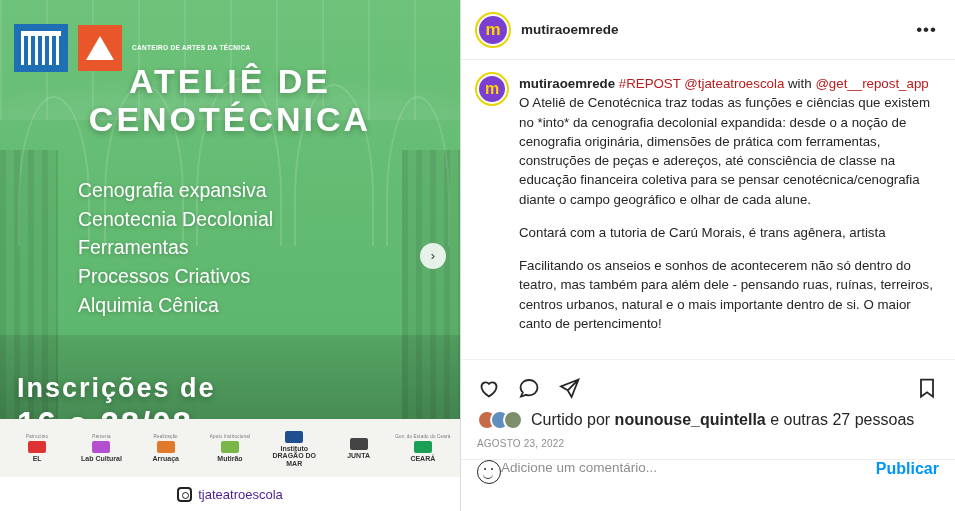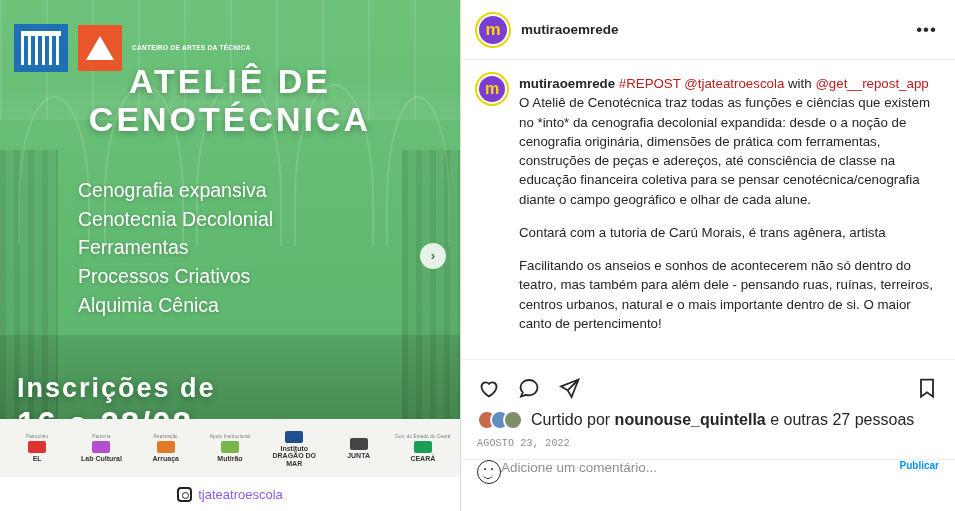--- a/index.html
+++ b/index.html
@@ -140,21 +140,21 @@
     display: flex; align-items: center; justify-content: center; gap: 6px;
   }
   .handle-bar .ig-glyph {
     width: 15px; height: 15px; border: 2px solid #222; border-radius: 4px;
     position: relative;
   }
   .handle-bar .ig-glyph:after {
     content: ""; position: absolute; left: 3px; top: 3px;
     width: 5px; height: 5px; border: 1.6px solid #222; border-radius: 50%;
   }
-  .handle-bar .txt { font-size: 13px; color: #8b5cf6; }
+  .handle-bar .txt { font-size: 13px; color: #4c1d95; }
 
   .carousel-next {
     position: absolute; right: 14px; top: 50%; transform: translateY(-50%);
     width: 26px; height: 26px; border-radius: 50%;
     background: rgba(255,255,255,.85);
     display: flex; align-items: center; justify-content: center;
     color: #333; font-size: 13px;
   }
 
   
@@ -223,21 +223,21 @@
   .facepile { display: flex; }
   .face {
     width: 20px; height: 20px; border-radius: 50%;
     border: 2px solid #fff; margin-left: -7px;
   }
   .face:first-child { margin-left: 0; }
   .likes-text { font-size: 16px; color: #262626; }
   .likes-text b { font-weight: bold; }
   .date-text {
     font-size: 10px; color: #8e8e8e; letter-spacing: .2px;
-    text-transform: uppercase; padding: 2px 0 10px 0; font-family: Liberation Mono, monospace;
+    text-transform: uppercase; padding: 2px 0 10px 0;
   }
   .comment-bar {
     flex: 0 0 52px; height: 52px;
     border-top: 1px solid #efefef;
     display: flex; align-items: flex-start; 
     padding: 0 16px;
   }
   .emoji-btn {
     width: 24px; height: 24px; border-radius: 50%;
     border: 1.6px solid #262626; position: relative; cursor: pointer;
@@ -255,21 +255,21 @@
     border-radius: 0 0 8px 8px;
   }
   .comment-input {
     flex: 1; border: none; outline: none;
     font-size: 13.5px; color: #262626;
     font-family: "Liberation Sans", sans-serif;
     background: transparent;
   }
   .comment-input::placeholder { color: #8e8e8e; }
   .publish-btn {
-    font-size: 10px; font-weight: bold; color: #0095f6;
+    font-size: 16px; font-weight: bold; color: #0095f6;
     background: none; border: none; cursor: pointer;
     font-family: "Liberation Sans", sans-serif;
   }
 </style>
 </head>
 <body>
 
 <div class="post">
 
   <div class="media">

